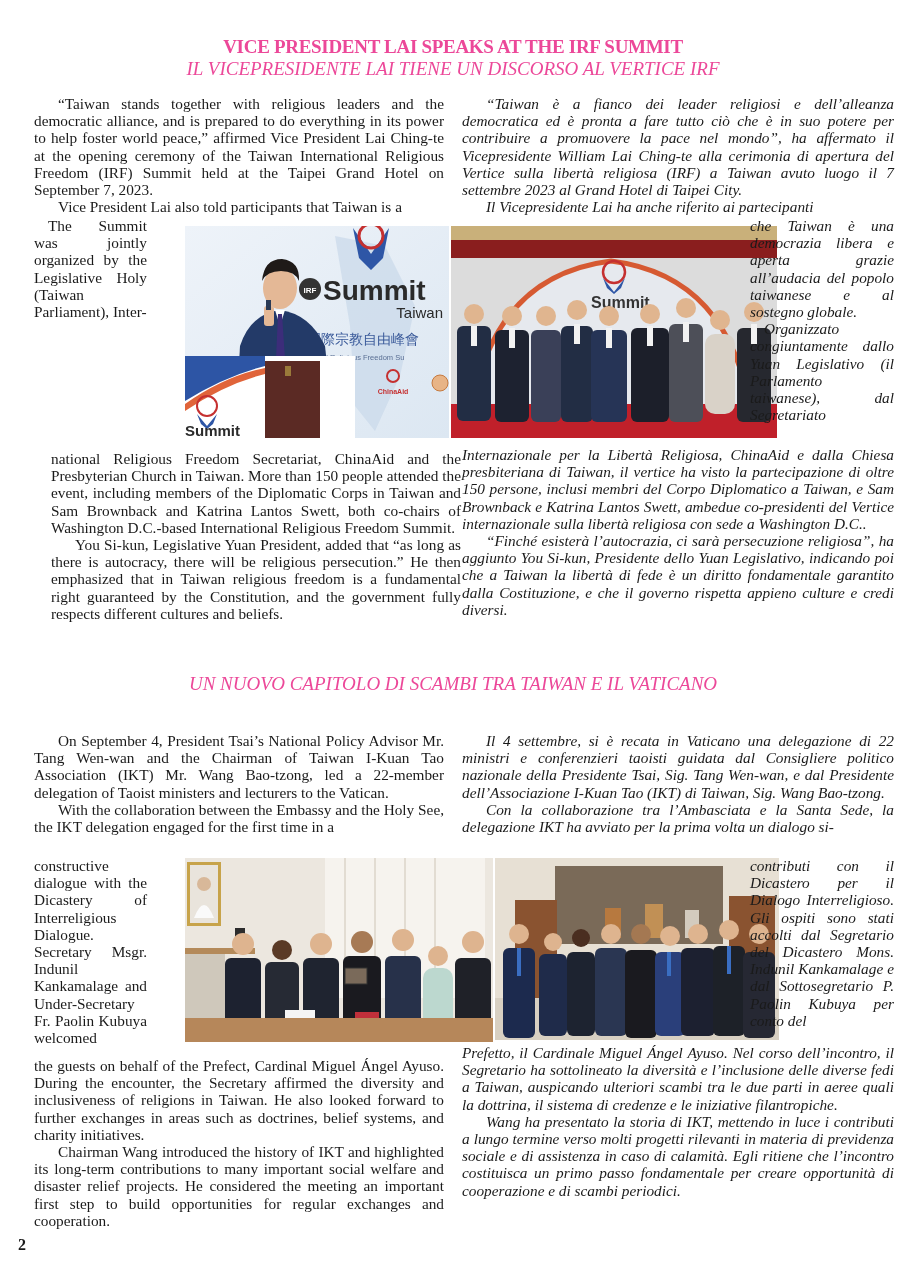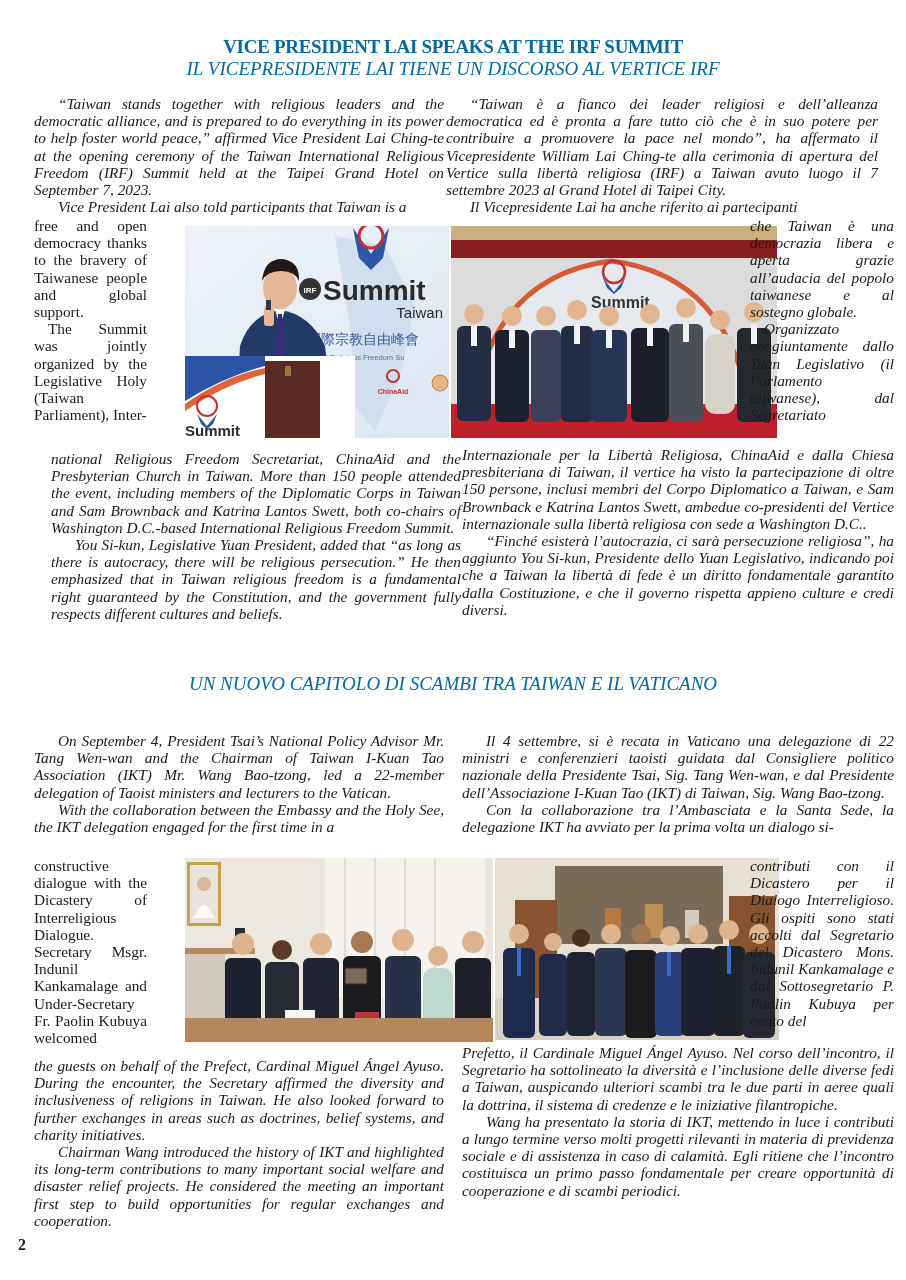--- a/index.html
+++ b/index.html
@@ -1,20 +1,20 @@
 <!DOCTYPE html>
 <html><head>
 <meta charset="utf-8">
 <style>
   html,body{margin:0;padding:0;background:#fff;}
   body{width:906px;height:1280px;position:relative;overflow:hidden;font-family:"Liberation Serif","DejaVu Serif",serif;color:#1a1a1a;}
-  .title{position:absolute;left:0;width:906px;text-align:center;color:#0369a1;line-height:22px;}
+  .title{position:absolute;left:0;width:906px;text-align:center;color:#ec4899;line-height:22px;}
   .title .en{font-size:19px;font-weight:bold;letter-spacing:-0.3px;}
   .title .it{font-size:19px;font-style:italic;}
-  .col{position:absolute;font-size:15.3px;line-height:17.2px;text-align:justify;hyphens:manual;font-style:italic;}
+  .col{position:absolute;font-size:15.3px;line-height:17.2px;text-align:justify;hyphens:manual;}
   .col p{margin:0;text-indent:24px;}
   .col p.noind{text-indent:0;}
   .it-col{font-style:italic;}
   .photo{position:absolute;overflow:hidden;padding-left:33px;}
   .photo svg{display:block;width:100%;height:100%;}
   .pagenum{position:absolute;left:18px;top:1236px;font-weight:bold;font-size:16px;}
   .wrap-narrow{position:absolute;font-size:15.3px;line-height:17.2px;text-align:justify;}
   .wrap-narrow p{margin:0;}
 </style>
 </head>
@@ -23,21 +23,20 @@
 <div class="title" style="top:36px;">
   <div class="en">VICE PRESIDENT LAI SPEAKS AT THE IRF SUMMIT</div>
   <div class="it">IL VICEPRESIDENTE LAI TIENE UN DISCORSO AL VERTICE IRF</div>
 </div>
 
 <div class="col" style="left:34px;top:95px;width:410px;">
   <p>“Taiwan stands together with religious leaders and the democratic alliance, and is prepared to do everything in its power to help foster world peace,” affirmed Vice President Lai Ching-te at the opening ceremony of the Taiwan International Religious Freedom (IRF) Summit held at the Taipei Grand Hotel on September 7, 2023.</p>
   <p>Vice President Lai also told participants that Taiwan is a</p>
 </div>
 <div class="wrap-narrow" style="left:34px;top:217px;width:113px;">
-  <p>free and open democracy thanks to the bravery of Taiwanese people and global support.</p>
   <p style="text-indent:14px;">The Summit was jointly organized by the Legislative Holy (Taiwan Parliament), Inter-</p>
 </div>
 <div class="col" style="left:51px;top:450px;width:410px;">
   <p class="noind">national Religious Freedom Secretariat, ChinaAid and the Presbyterian Church in Taiwan. More than 150 people attended the event, including members of the Diplomatic Corps in Taiwan and Sam Brownback and Katrina Lantos Swett, both co-chairs of Washington D.C.-based International Religious Freedom Summit.</p>
   <p>You Si-kun, Legislative Yuan President, added that “as long as there is autocracy, there will be religious persecution.” He then emphasized that in Taiwan religious freedom is a fundamental right guaranteed by the Constitution, and the government fully respects different cultures and beliefs.</p>
 </div>
 
 <div class="photo" style="left:152px;top:226px;width:264px;height:212px;">
   <svg viewBox="0 0 264 212" preserveAspectRatio="none">
     <defs>
@@ -119,21 +118,21 @@
         <rect x="58" y="102" width="6" height="20"></rect>
         <rect x="123" y="98" width="6" height="20"></rect>
       <rect x="155" y="102" width="6" height="20"></rect>
         <rect x="196" y="100" width="6" height="20"></rect>
         <rect x="232" y="96" width="6" height="20"></rect>
         <rect x="300" y="98" width="6" height="20"></rect>
     </g>
   </svg>
 </div>
 
-<div class="col it-col" style="left:446px;top:95px;width:432px;">
+<div class="col it-col" style="left:462px;top:95px;width:432px;">
   <p>“Taiwan è a fianco dei leader religiosi e dell’alleanza democratica ed è pronta a fare tutto ciò che è in suo potere per contribuire a promuovere la pace nel mondo”, ha affermato il Vicepresidente William Lai Ching-te alla cerimonia di apertura del Vertice sulla libertà religiosa (IRF) a Taiwan avuto luogo il 7 settembre 2023 al Grand Hotel di Taipei City.</p>
   <p>Il Vicepresidente Lai ha anche riferito ai partecipanti</p>
 </div>
 <div class="wrap-narrow it-col" style="left:750px;top:217px;width:144px;font-style:italic;">
   <p>che Taiwan è una democrazia libera e aperta grazie all’audacia del popolo taiwanese e al sostegno globale.</p>
   <p style="text-indent:14px;">Organizzato congiuntamente dallo Yuan Legislativo (il Parlamento taiwanese), dal Segretariato</p>
 </div>
 <div class="col it-col" style="left:462px;top:446px;width:432px;">
   <p class="noind">Internazionale per la Libertà Religiosa, ChinaAid e dalla Chiesa presbiteriana di Taiwan, il vertice ha visto la partecipazione di oltre 150 persone, inclusi membri del Corpo Diplomatico a Taiwan, e Sam Brownback e Katrina Lantos Swett, ambedue co-presidenti del Vertice internazionale sulla libertà religiosa con sede a Washington D.C..</p>
   <p>“Finché esisterà l’autocrazia, ci sarà persecuzione religiosa”, ha aggiunto You Si-kun, Presidente dello Yuan Legislativo, indicando poi che a Taiwan la libertà di fede è un diritto fondamentale garantito dalla Costituzione, e che il governo rispetta appieno culture e credi diversi.</p>

